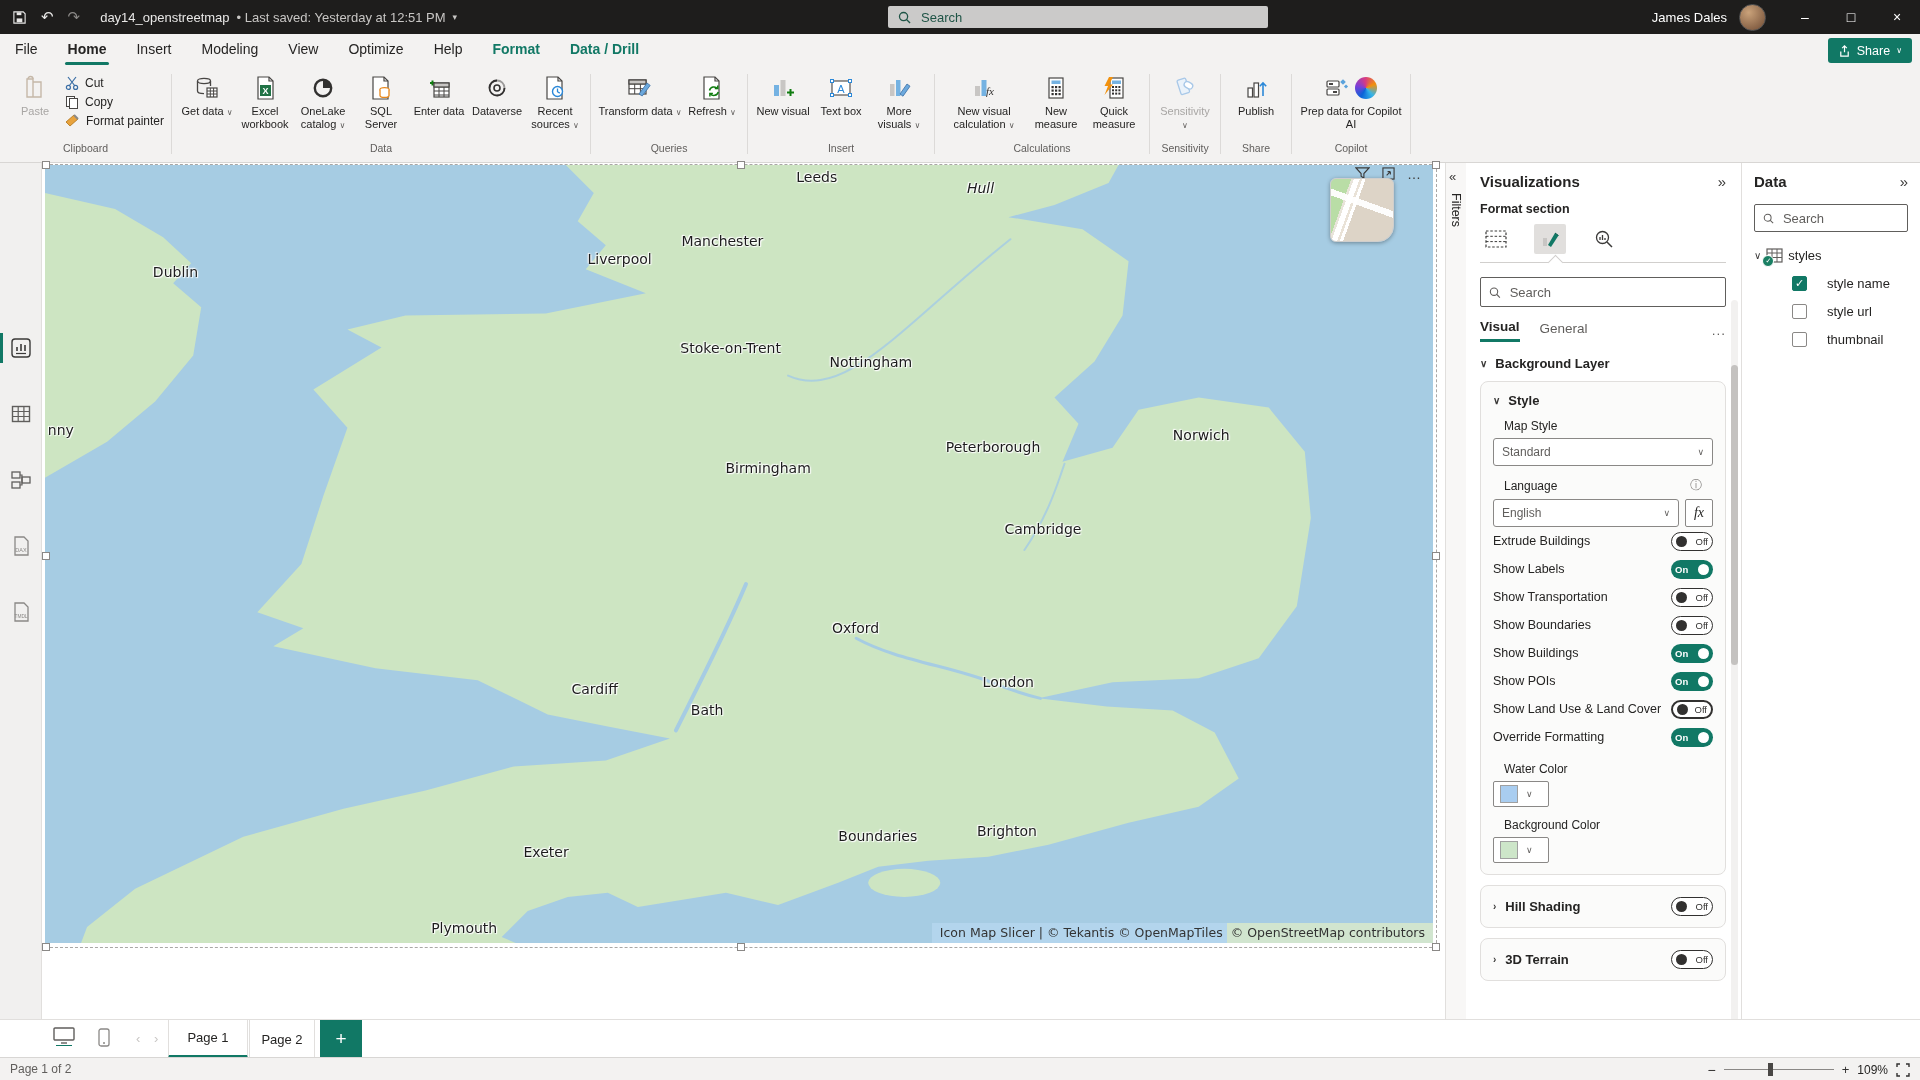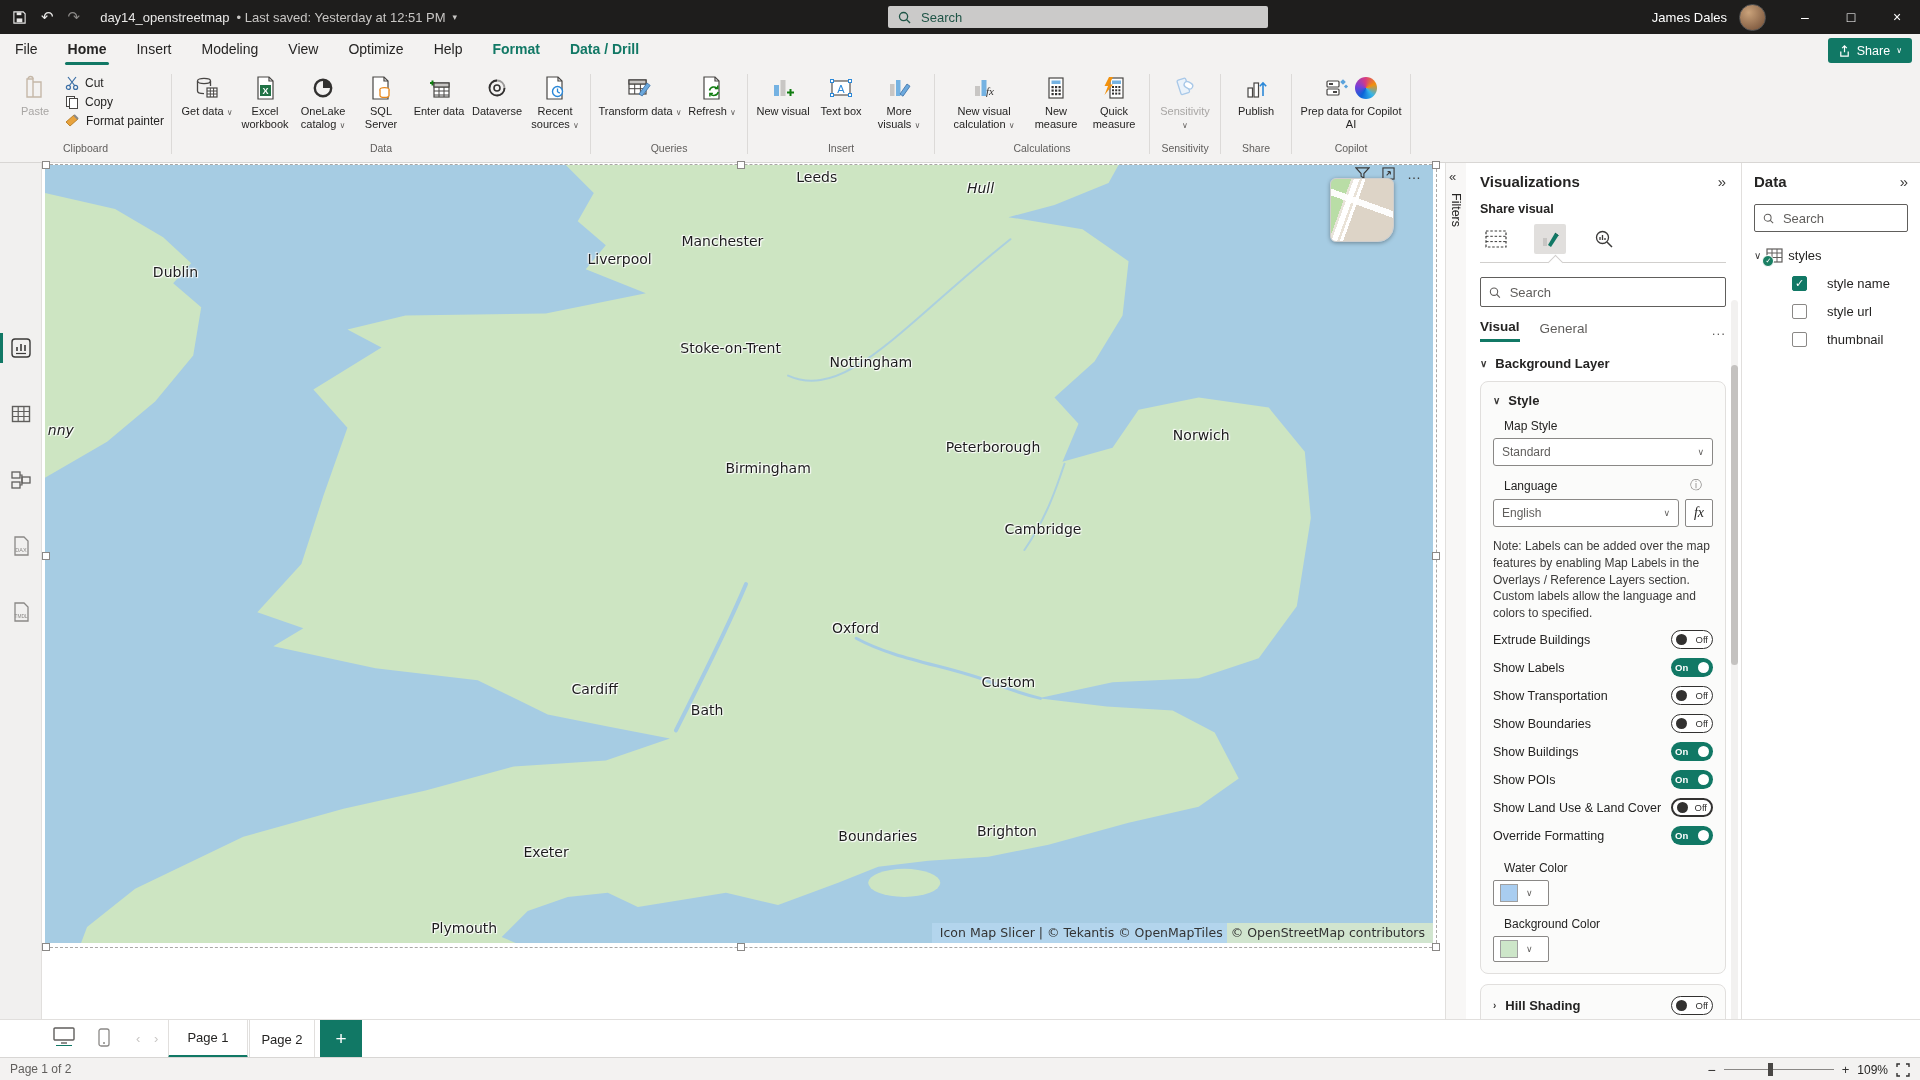--- a/index.html
+++ b/index.html
@@ -582,23 +582,23 @@
       <span class="city" style="left: 67.4%; top: 3%; font-style: italic;">Hull</span>
       <span class="city" style="left: 48.8%; top: 9.8%;">Manchester</span>
       <span class="city" style="left: 41.4%; top: 12.1%;">Liverpool</span>
       <span class="city" style="left: 9.4%; top: 13.8%;">Dublin</span>
       <span class="city" style="left: 49.4%; top: 23.5%;">Stoke-on-Trent</span>
       <span class="city" style="left: 59.5%; top: 25.3%;">Nottingham</span>
       <span class="city" style="left: 83.3%; top: 34.7%;">Norwich</span>
       <span class="city" style="left: 68.3%; top: 36.2%;">Peterborough</span>
       <span class="city" style="left: 52.1%; top: 38.9%;">Birmingham</span>
       <span class="city" style="left: 71.9%; top: 46.8%;">Cambridge</span>
-      <span class="city left" style="left: 0.2%; top: 34%; font-style: italic;">nny</span>
+      <span class="city left" style="left: 0.2%; top: 34%;">nny</span>
       <span class="city" style="left: 58.4%; top: 59.5%;">Oxford</span>
-      <span class="city" style="left: 69.4%; top: 66.5%;">Custom</span>
+      <span class="city" style="left: 69.4%; top: 66.5%;">London</span>
       <span class="city" style="left: 39.6%; top: 67.3%;">Cardiff</span>
       <span class="city" style="left: 47.7%; top: 70%;">Bath</span>
       <span class="city" style="left: 60%; top: 86.2%;">Boundaries</span>
       <span class="city" style="left: 69.3%; top: 85.6%;">Brighton</span>
       <span class="city" style="left: 36.1%; top: 88.3%;">Exeter</span>
       <span class="city" style="left: 30.2%; top: 98.1%;">Plymouth</span>
     </div>
   <div class="attribution">
     <span class="blue">Icon Map Slicer | © Tekantis © OpenMapTiles</span>
       <span class="green">© OpenStreetMap contributors</span>
@@ -629,21 +629,21 @@
 <div class="filters">
   <span class="exp">«</span>
   <span class="vtxt">Filters</span>
 </div>
 
 <div class="panel viz">
   <div class="panel-title">
     <span>Visualizations</span>
     <span class="dbl-arrow">»</span>
   </div>
-  <div class="fv-sub">Share visual</div>
+  <div class="fv-sub">Format section</div>
   <div class="icon-tabs">
     <span class="itab">
       <svg width="22" height="18" viewBox="0 0 22 18">
           <rect x="1" y="1" width="20" height="16" fill="none" stroke="#3b3a39" stroke-width="1.2" stroke-dasharray="2.5 1.8"></rect>
           <path d="M1 6.3h20M1 11.6h20" stroke="#3b3a39" stroke-width="1" stroke-dasharray="2.5 1.8"></path>
         </svg>
     </span>
     <span class="itab sel">
       <svg width="20" height="20" viewBox="0 0 20 20">
           <rect x="3" y="9" width="4" height="8" fill="#c8c6c4"></rect>
@@ -692,21 +692,20 @@
       <span>Language</span>
       <span style="color:#8a8886;font-size:12px">ⓘ</span>
     </div>
     <div class="lang-row">
       <div class="select">
         <span>English</span>
         <span class="sel-chev">∨</span>
       </div>
       <span class="fx-btn">fx</span>
     </div>
-    <div class="note">Note: Labels can be added over the map features by enabling Map Labels in the Overlays / Reference Layers section. Custom labels allow the language and colors to specified.</div>
 
     <div class="trow">
       <span>Extrude Buildings</span>
       <span class="tg off">
           <i class="kn"></i>
           <b style="font-weight:400">Off</b>
         </span>
     </div>
     <div class="trow">
       <span>Show Labels</span>

